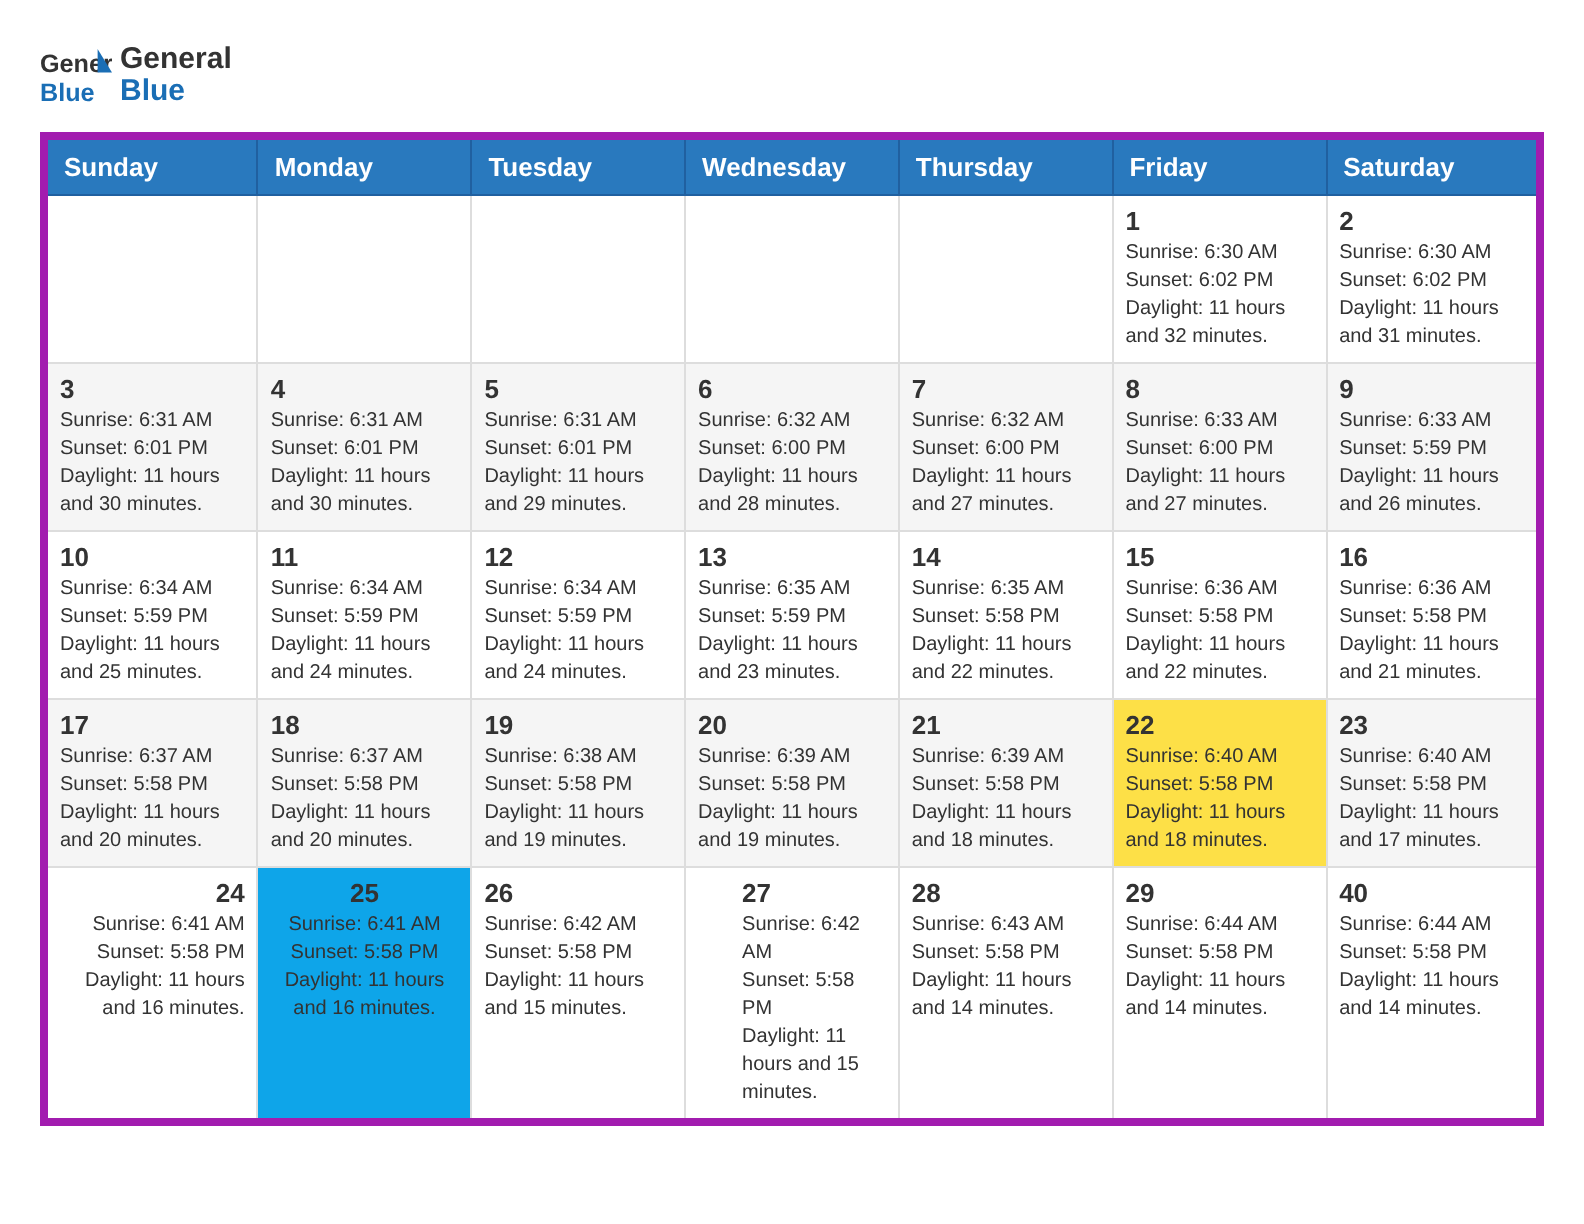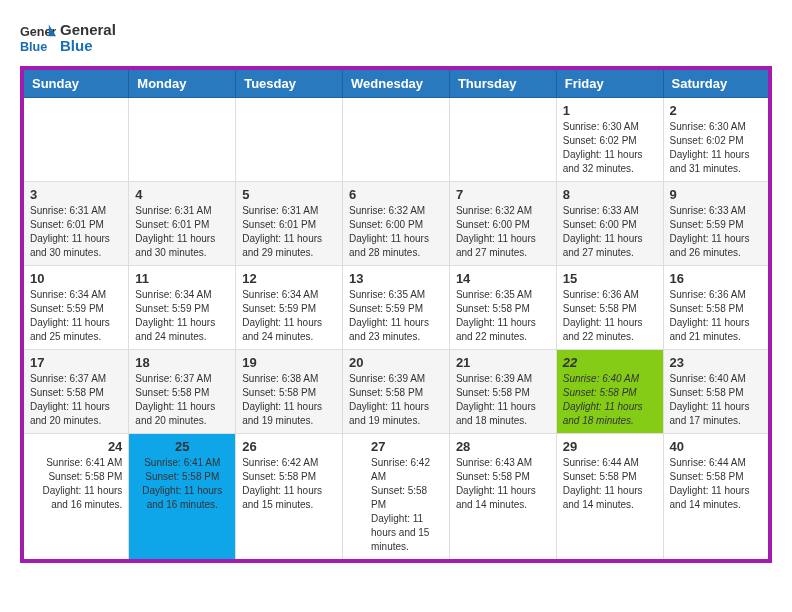--- a/index.html
+++ b/index.html
@@ -248,21 +248,21 @@
           <div class="day-info" style="white-space: pre-line;">Sunrise: 6:39 AM
 Sunset: 5:58 PM
 Daylight: 11 hours and 19 minutes.</div>
         </td>
         <td style="background: rgb(245, 245, 245);">
           <span class="day-number">21</span>
           <div class="day-info" style="white-space: pre-line;">Sunrise: 6:39 AM
 Sunset: 5:58 PM
 Daylight: 11 hours and 18 minutes.</div>
         </td>
-        <td style="background: #84cc16; font-style: italic;">
+        <td style="background: #fde047;">
           <span class="day-number">22</span>
           <div class="day-info" style="white-space: pre-line;">Sunrise: 6:40 AM
 Sunset: 5:58 PM
 Daylight: 11 hours and 18 minutes.</div>
         </td>
         <td style="background: rgb(245, 245, 245);">
           <span class="day-number">23</span>
           <div class="day-info" style="white-space: pre-line;">Sunrise: 6:40 AM
 Sunset: 5:58 PM
 Daylight: 11 hours and 17 minutes.</div>

